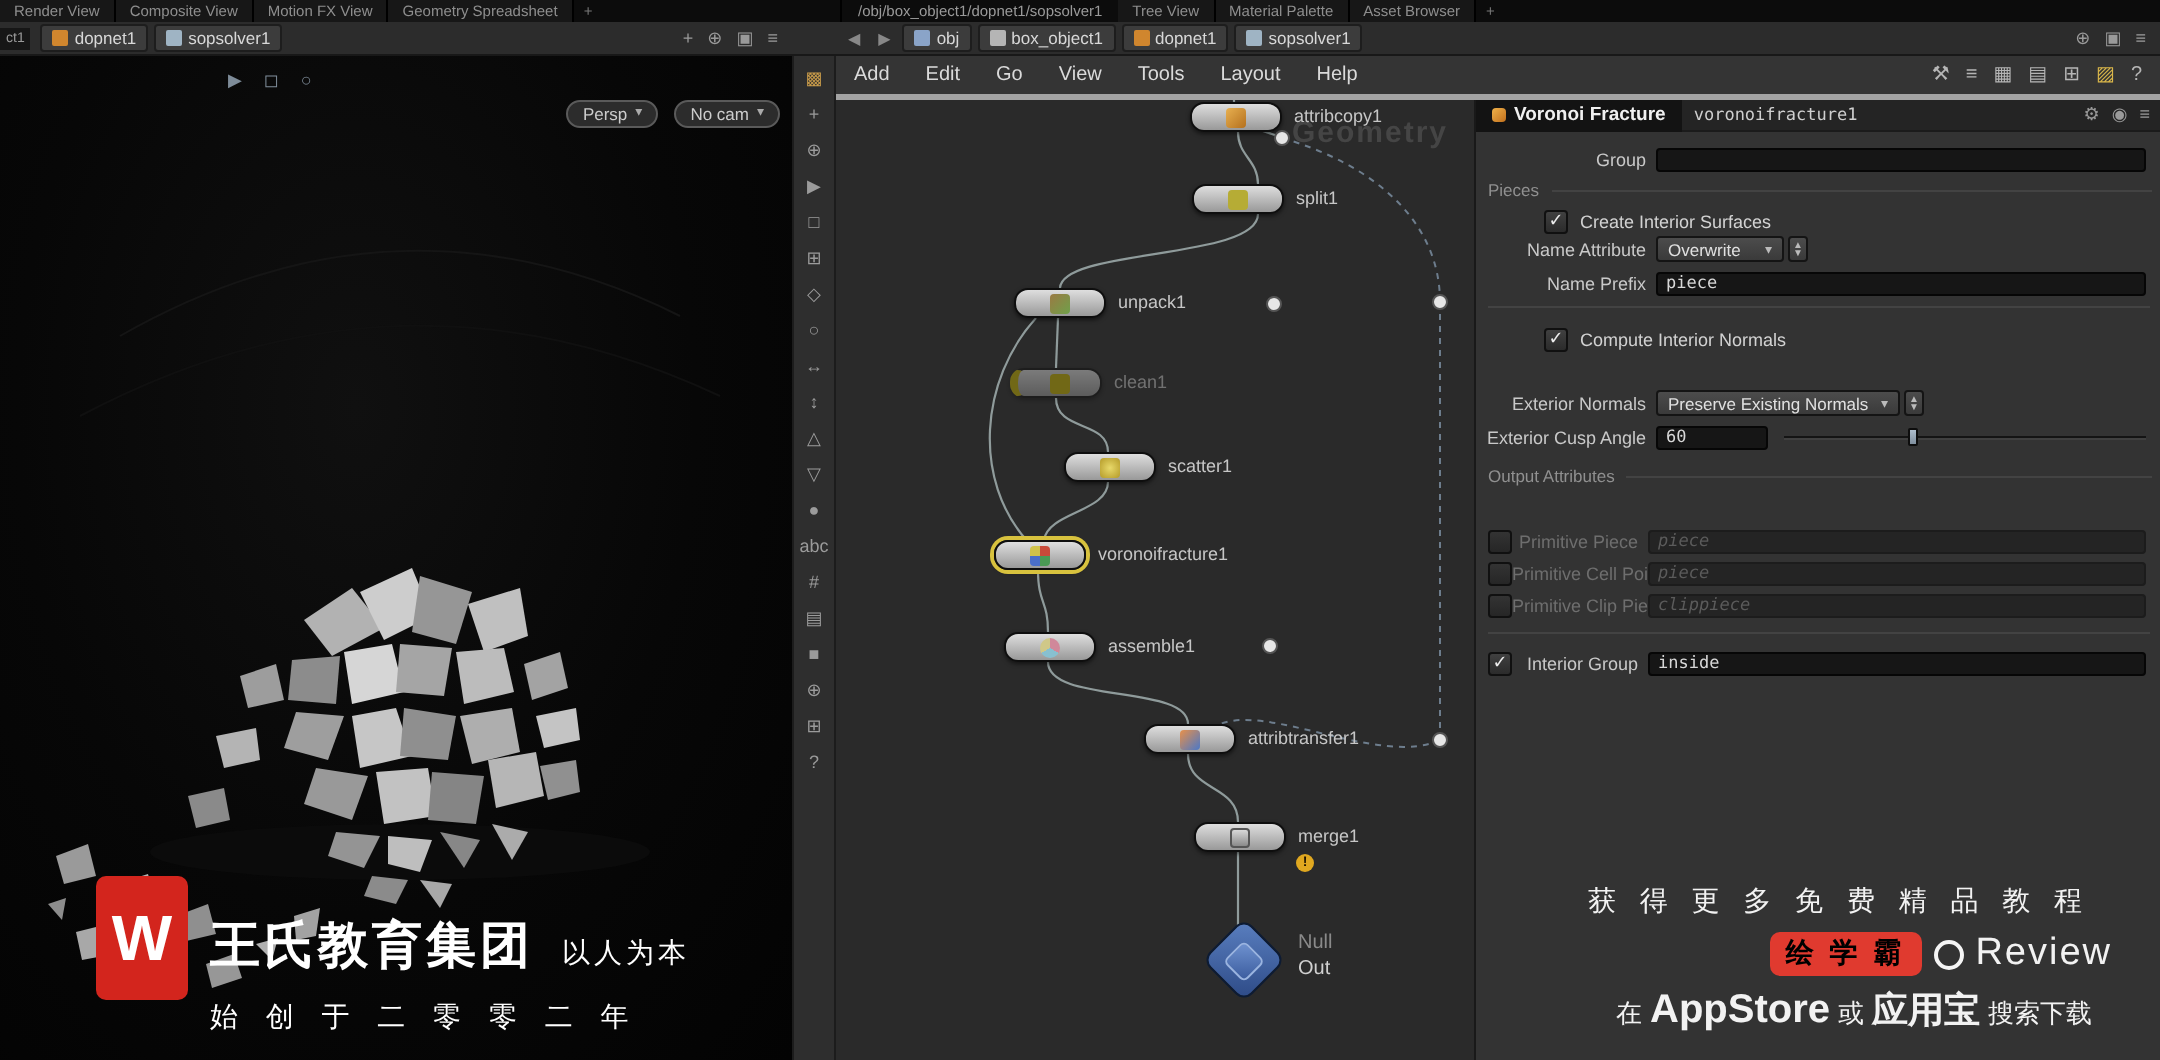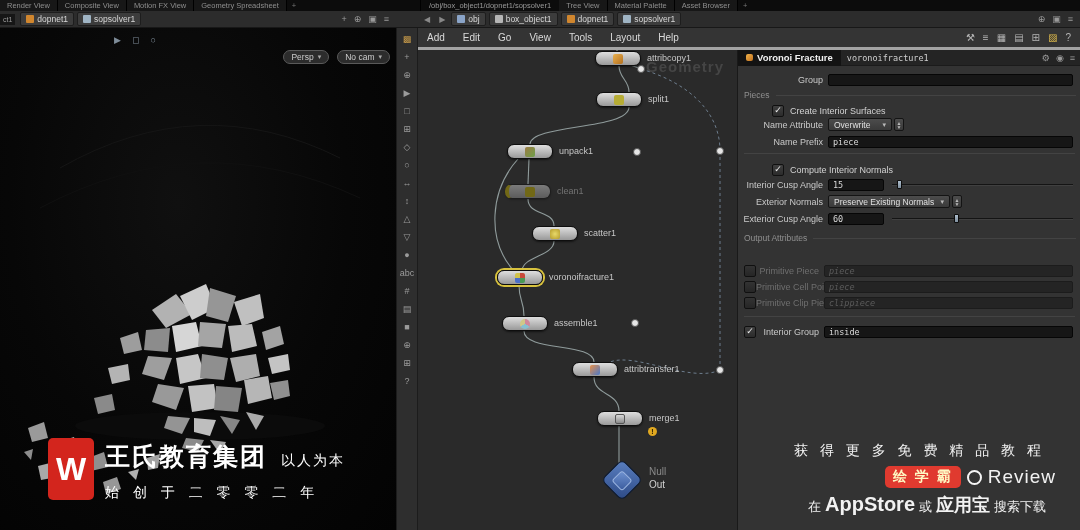--- a/index.html
+++ b/index.html
@@ -115,28 +115,28 @@
                   border:1px solid #0d0d0d;border-radius:1px}
   .psection{position:absolute;left:0;width:343px;display:flex;align-items:center;gap:6px;
             color:#909090;font-size:8.5px;padding-left:6px}
   .psection .line{flex:1;height:1px;background:#1f1f1f;border-bottom:1px solid #434343;margin-right:5px}
   .psep{position:absolute;left:6px;width:331px;height:1px;background:#1f1f1f;border-bottom:1px solid #434343}
 
   
   #wm-left{position:absolute;left:48px;top:438px;z-index:20;display:flex;gap:11px;pointer-events:none;color:#fff}
   #wm-logo{width:46px;height:62px;background:#d3251d;border-radius:5px;display:flex;align-items:center;
            justify-content:center;font-size:32px;font-weight:bold;color:#fff}
-  #wm-l1{display:flex;align-items:baseline;margin-top:2px}
+  #wm-l1{display:flex;align-items:baseline;margin-top:18px}
   #wm-company{font-size:25px;font-weight:bold;letter-spacing:2px}
   #wm-slogan{font-size:14px;margin-left:14px;letter-spacing:2px}
   #wm-l2{margin-top:11px;font-size:14px;letter-spacing:5px}
   #promo{position:absolute;left:794px;top:442px;width:276px;z-index:20;pointer-events:none;color:#f2f2f2}
   #promo-line1{font-size:14px;letter-spacing:4px;white-space:nowrap}
   #promo-line2{margin-top:6px;display:flex;align-items:center;justify-content:flex-end;gap:6px;padding-right:14px}
-  #promo-badge{background:#e03a2f;border-radius:5px;color:#fef9c3;font-weight:bold;font-size:14px;
+  #promo-badge{background:#e03a2f;border-radius:5px;color:#000000;font-weight:bold;font-size:14px;
                padding:2px 8px;letter-spacing:2px;white-space:nowrap}
   #promo-ring{width:15px;height:15px;border:2px solid #f5f5f5;border-radius:50%;display:inline-block}
   #promo-brand{font-size:19px;font-weight:normal;letter-spacing:1px}
   #promo-line3{margin-top:5px;font-size:13px;display:flex;align-items:baseline;gap:4px;padding-left:14px;white-space:nowrap}
   #promo-line3 .big{font-size:20px;font-weight:bold}
   #promo-line3 .big2{font-size:18px;font-weight:bold}
 </style>
 </head>
 <body>
 
@@ -471,30 +471,20 @@
 
     <div class="psep" style="top:103px"></div>
 
     <div class="prow" style="top:112px">
       <span class="pcheck indent">
           <span>✓</span>
         </span>
       <span class="ptext">Compute Interior Normals</span>
     </div>
 
-    <div class="prow" style="top:127px">
-      <span class="plabel">Interior Cusp Angle</span>
-      <span class="pinput num">
-          <span>15</span>
-        </span>
-      <span class="slider">
-        <span class="track"></span>
-        <span class="handle" style="left:5px"></span>
-      </span>
-    </div>
 
     <div class="prow" style="top:144px">
       <span class="plabel">Exterior Normals</span>
       <span class="pdrop" style="width:122px">
         <span>Preserve Existing Normals</span>
         <span class="darr">▾</span>
       </span>
       <span class="spin">
         <span>▲</span>
         <span>▼</span>

